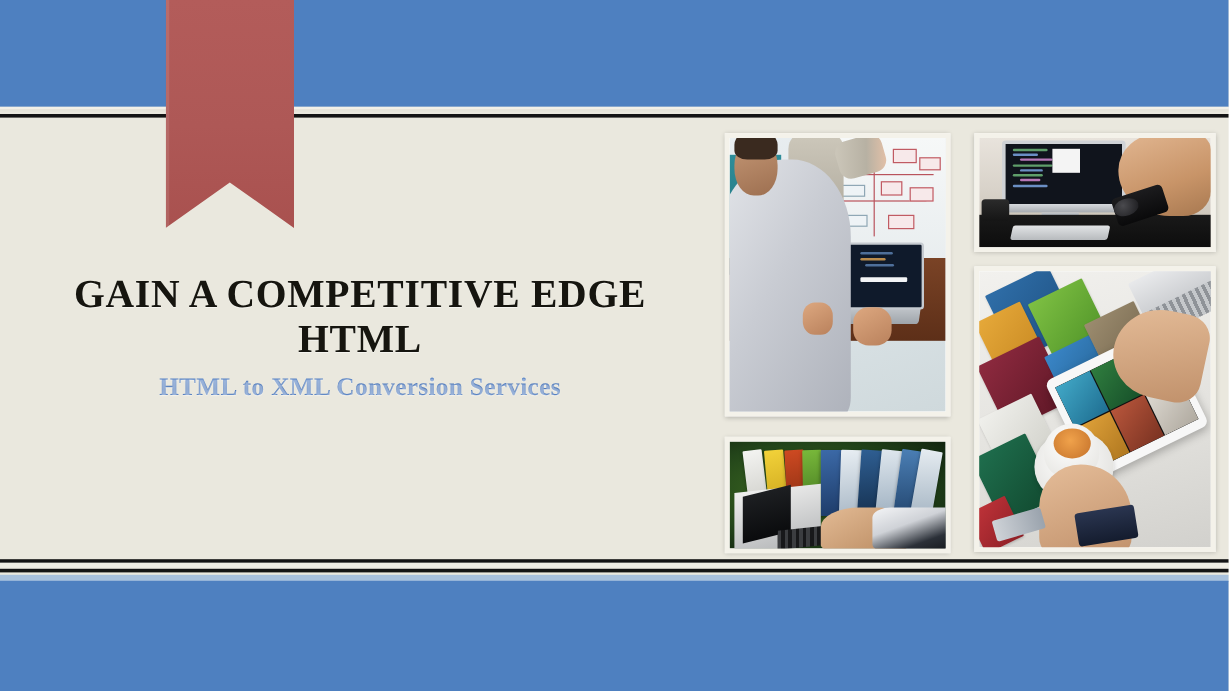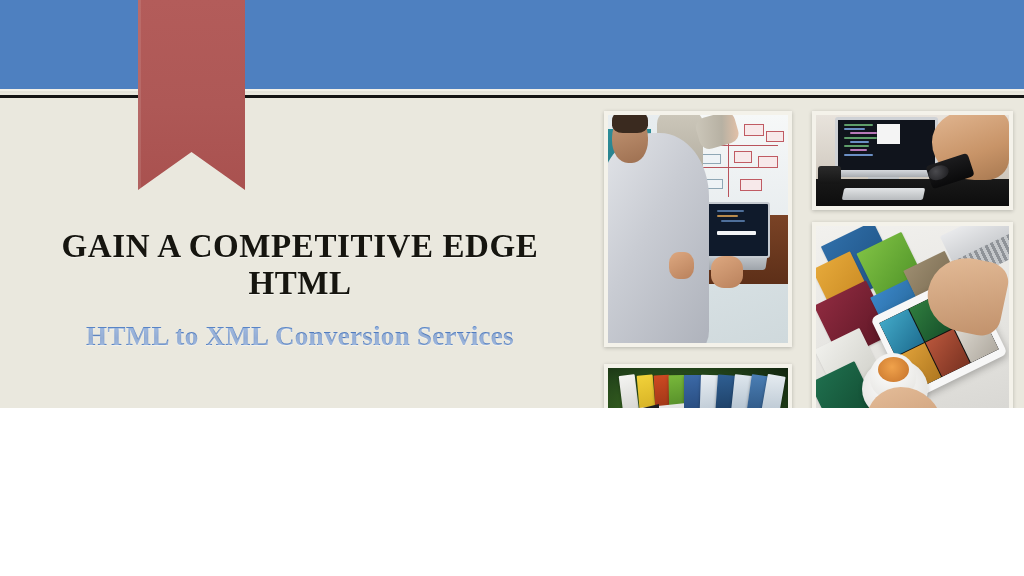--- a/index.html
+++ b/index.html
@@ -6,21 +6,21 @@
     margin: 0;
     padding: 0;
     background: #ffffff;
   }
   body {
     font-family: "Liberation Serif", serif;
   }
   .slide {
     position: relative;
     width: 1024px;
-    height: 408px;
+    height: 576px;
     overflow: hidden;
     background: #eae8de;
   }
 
   
   .band-top {
     position: absolute;
     left: 0; top: 0;
     width: 1024px;
     height: 89px;
@@ -86,24 +86,24 @@
   .headline .line-main {
     font-family: "Liberation Serif", serif;
     font-weight: bold;
     font-size: 33px;
     line-height: 37px;
     letter-spacing: 0.6px;
     color: #16150f;
     text-shadow: 0 1px 0 rgba(255,255,255,0.5);
   }
   .headline .line-sub {
-    margin-top: 19px;
+    margin-top: 5px;
     font-family: "Liberation Serif", serif;
     font-weight: bold;
-    font-size: 27px;
+    font-size: 21px;
     line-height: 31px;
     letter-spacing: 0.3px;
     color: #4b7bc0;
     background: linear-gradient(180deg, #5c8bd0 0%, #3f6cb2 55%, #5d8cd1 100%);
     -webkit-background-clip: text;
     background-clip: text;
     -webkit-text-fill-color: transparent;
     text-shadow: 0 1px 1px rgba(255,255,255,0.45);
   }
 

